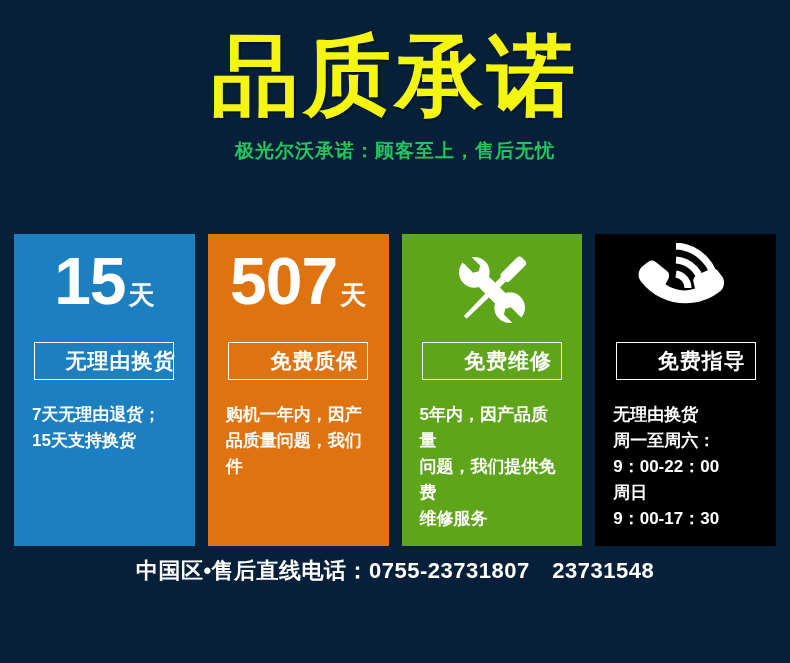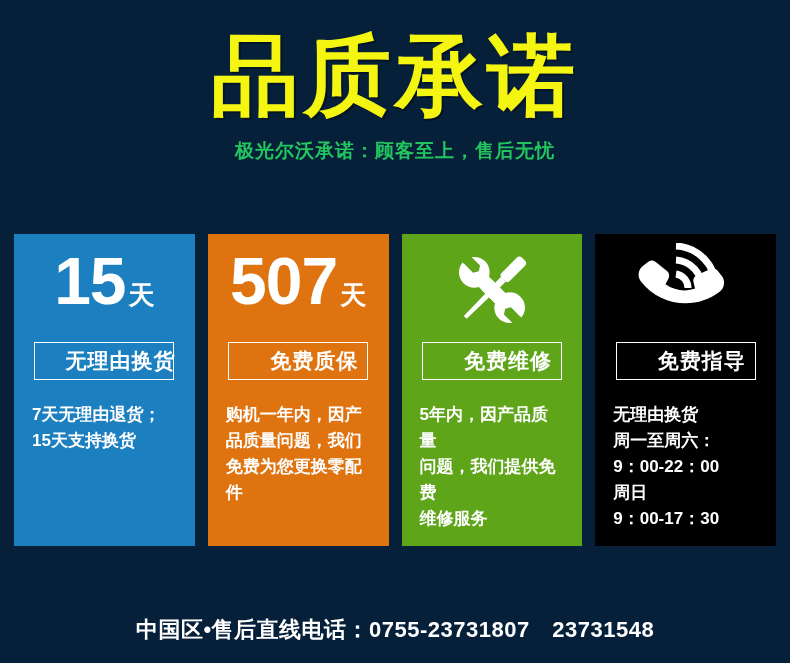--- a/index.html
+++ b/index.html
@@ -135,21 +135,21 @@
     font-weight: bold;
     color: #ffffff;
     text-align: left;
   }
   .card-body .bline { display: block; }
 
   
   .footer {
     position: absolute;
     left: 0;
-    top: 615px;
+    top: 556px;
     width: 790px;
     text-align: center;
   }
   .footer-text {
     font-size: 22px;
     font-weight: bold;
     color: #ffffff;
     letter-spacing: 0.5px;
     white-space: nowrap;
   }
@@ -184,21 +184,20 @@
       <div class="bignum">
         <span class="num">507</span>
         <span class="unit">天</span>
       </div>
       <div class="label-box">
         <span class="label-text">免费质保</span>
       </div>
       <div class="card-body">
         <span class="bline">购机一年内，因产</span>
         <span class="bline">品质量问题，我们</span>
-        <span class="bline">免费为您更换零配</span>
         <span class="bline">件</span>
       </div>
     </div>
 
     <div class="card green">
       <div class="iconbox">
         <svg width="96" height="92" viewBox="0 0 100 96" fill="#ffffff" aria-hidden="true">
 
           <g transform="rotate(45 50 48)">
             <rect x="44.5" y="2" width="12" height="30" rx="4"></rect>

